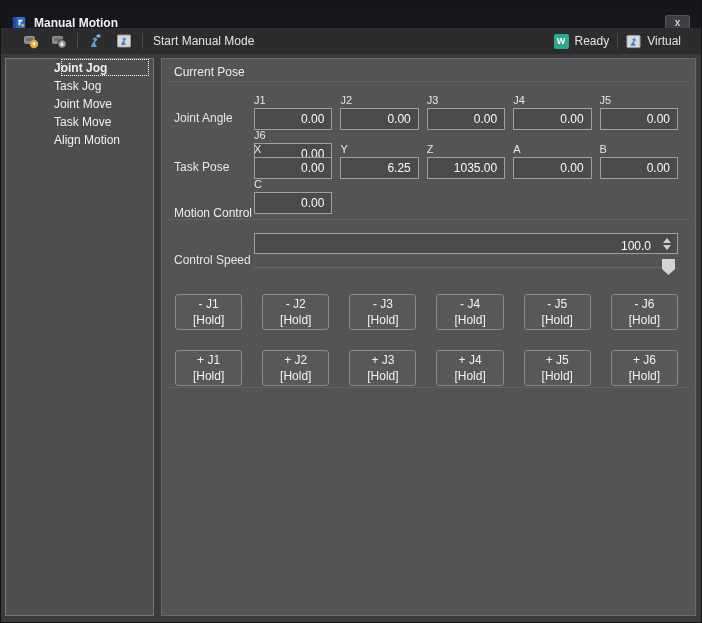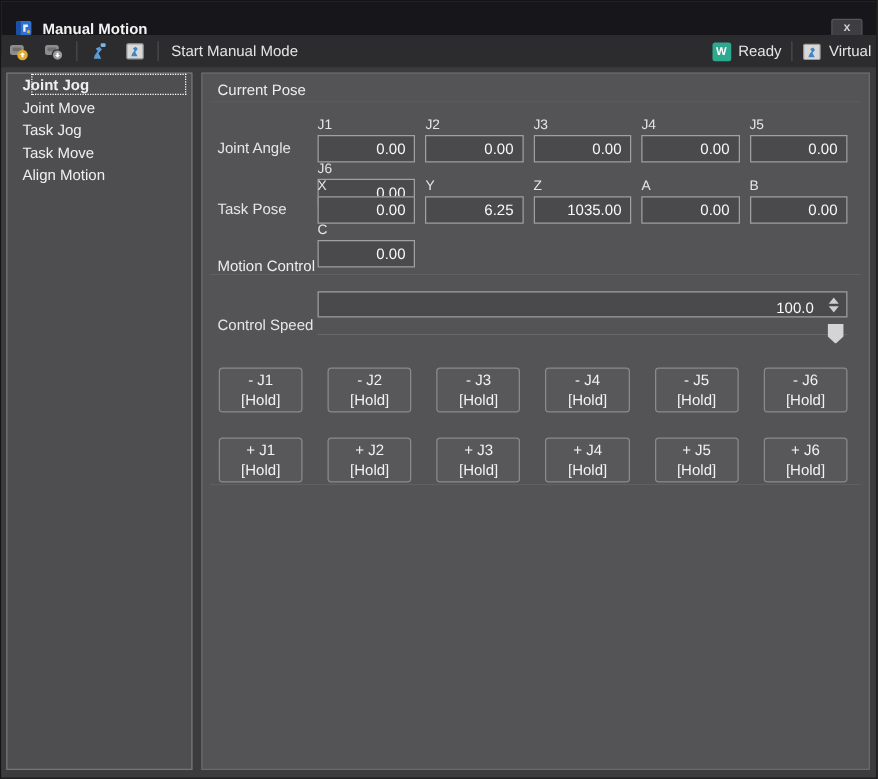--- a/index.html
+++ b/index.html
@@ -22,21 +22,21 @@
   .close-btn {
     margin-left:auto; width:25px; height:15px; background:#3d3d42;
     border:1px solid #55555c; border-radius:2px; color:#cfcfcf;
     font-size:10px; font-weight:bold; line-height:13px; text-align:center;
     cursor:default;
   }
 
   
   .toolbar {
     position:absolute; left:0; top:27px; width:100%; height:26px;
-    background:#2c2c2f; display:flex; align-items:center; padding:0 4px;
+    background:#2c2c2f; display:flex; align-items:center; padding:0 20px;
   }
   .tb-icon { width:16px; height:16px; display:block; }
   .tb-btn { padding:2px; display:flex; align-items:center; }
   .tb-btn + .tb-btn { margin-left:8px; }
   .tb-sep { width:1px; height:16px; background:#4b4b4f; margin:0 8px; }
   .tb-label { color:#e4e4e4; margin-left:2px; }
   .tb-right { margin-left:auto; display:flex; align-items:center; }
   .ready-badge {
     width:15px; height:15px; border-radius:2px; background:#2ea98f;
     color:#fff; font-size:9px; font-weight:bold; text-align:center;
@@ -47,21 +47,21 @@
 
   
   .main { position:absolute; left:0; top:53px; right:0; bottom:0; background:#3b3b3e; }
 
   .sidebar {
     position:absolute; left:4px; top:4px; width:149px; bottom:6px;
     background:#4e4e50; border:1px solid #767676;
   }
   .list-item {
     position:relative; height:18px; line-height:18px; padding-left:12px;
-    color:#efefef; cursor:default; white-space:nowrap;
+    color:#efefef; cursor:default; white-space:nowrap;margin-left:36px;
   }
   .list-item.selected { font-weight:bold; }
   .list-item.selected::after {
     content:''; position:absolute; left:19px; right:4px; top:0px; bottom:1px;
     border:1px dotted #ffffff;
   }
 
   .content {
     position:absolute; left:160px; top:4px; width:535px; bottom:6px;
     background:#545456; border:1px solid #6a6a6a;
@@ -173,22 +173,22 @@
         <path d="M5 12.5 h5.5 l-2 -3.6 2.2 -2.6 -1.6 -2 -2.6 1.3 1.4 1.8 -2 2.7 z" fill="#3f86c8"></path>
       </svg>
       <span class="status-text">Virtual</span>
     </div>
   </div>
 
   <div class="main">
 
     <div class="sidebar">
       <div class="list-item selected">Joint Jog</div>
+      <div class="list-item">Task Jog</div>
       <div class="list-item">Joint Move</div>
-      <div class="list-item">Task Jog</div>
       <div class="list-item">Task Move</div>
       <div class="list-item">Align Motion</div>
     </div>
 
     <div class="content">
 
       <div class="group-title" style="top:6px">Current Pose</div>
       <div class="hsep" style="top:22px"></div>
 
       <div class="row-label" style="top:52px">Joint Angle</div>

